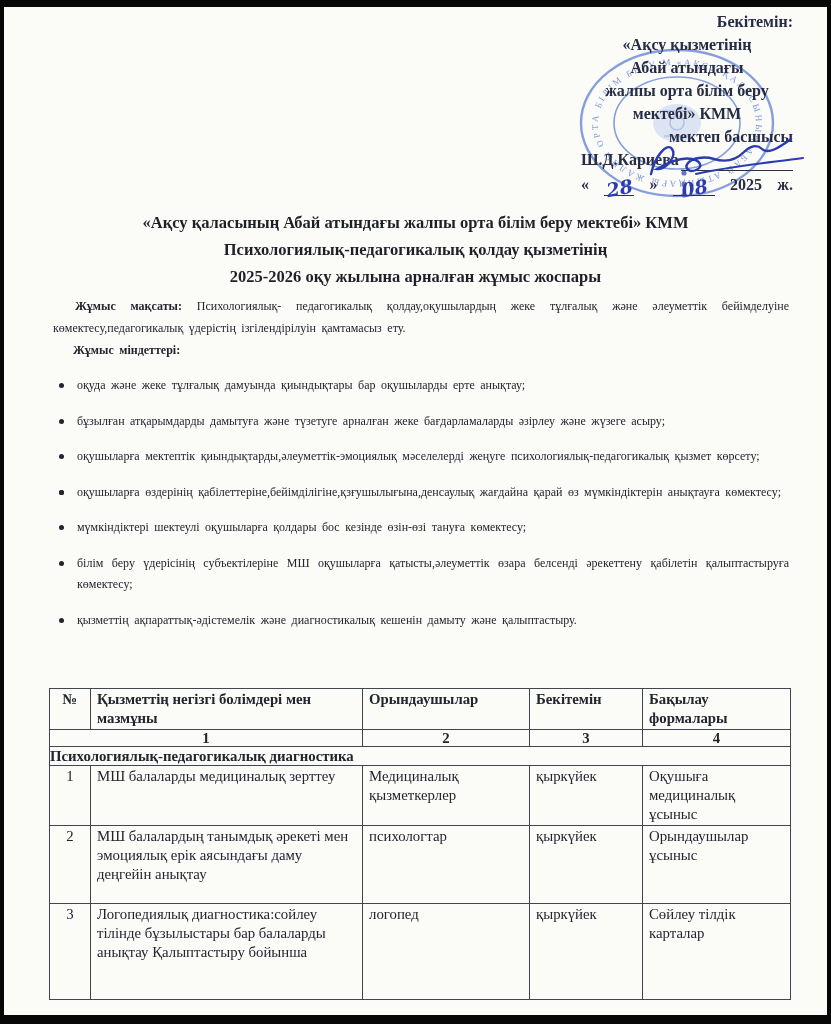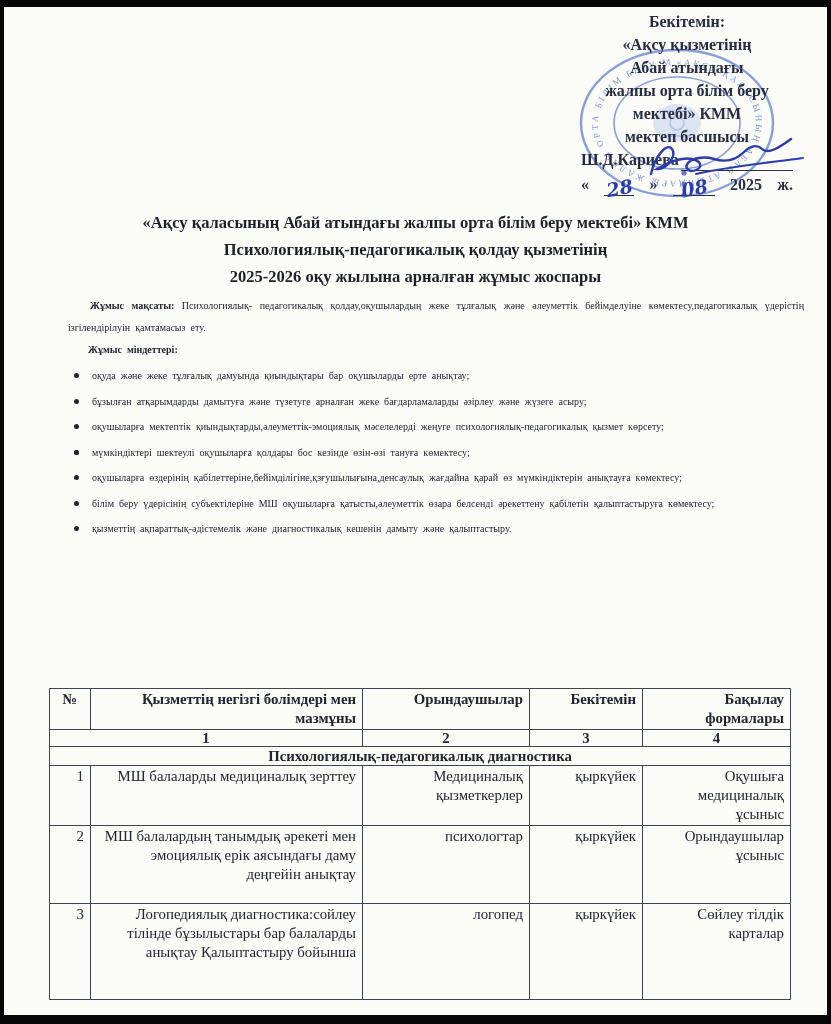--- a/index.html
+++ b/index.html
@@ -12,61 +12,61 @@
     color:#23252e; overflow:hidden;
   }
   .inner{position:absolute; inset:0;}
 
   
   .approval{
     position:absolute; top:3px; right:34px; width:212px;
     font-size:16px; line-height:23px; font-weight:600; color:#272c44;
     text-align:center; z-index:2;
   }
-  .approval .r{text-align:center;}
+  .approval .r{text-align:right;}
   .sig-row{display:flex; align-items:flex-end; text-align:left; white-space:nowrap;}
   .sig-underline{flex:1; border-bottom:1.6px solid #2d3040; height:20px; margin-left:2px;}
   .date-row{display:flex; align-items:flex-end; justify-content:space-between; margin-top:2px;}
   .blank{display:inline-block; border-bottom:1.6px solid #2d3040; text-align:center; height:20px;}
   .blank.day{width:30px;} .blank.mon{width:42px;}
   .hw{
     display:inline-block; color:#2b3cae; font-style:italic; font-size:19px;
     transform:rotate(-10deg) translateY(2px); font-weight:600;
     font-family:"DejaVu Serif",serif;
   }
   .stamp{position:absolute; left:570px; top:34px; width:206px; height:164px; z-index:1; opacity:.8; pointer-events:none;}
   .signature{position:absolute; right:-18px; top:126px; width:170px; height:52px; z-index:3; pointer-events:none;}
 
   
   .title{
     position:absolute; top:202px; left:0; right:0; text-align:center;
     font-size:16.5px; font-weight:bold; line-height:27px; color:#1e2028; z-index:2;
   }
 
   
-  .bodytext{position:absolute; top:288px; left:64px; width:736px; font-size:10px; line-height:22px; text-align:justify; word-spacing:2.5px;}
+  .bodytext{position:absolute; top:288px; left:49px; width:736px; font-size:12px; line-height:22px; text-align:justify; word-spacing:2.5px;}
   .bodytext p{margin:0;}
   .goal{ text-indent:22px; }
   .tasks-label{ text-indent:20px; font-weight:bold; }
   .goal b{font-weight:bold;}
   ul.tasks{list-style:none; margin:2px 0 0 0; padding:0;}
-  ul.tasks li{position:relative; padding-left:24px; margin:4px 0 1px 0; line-height:21.5px;}
+  ul.tasks li{position:relative; padding-left:24px; margin:14px 0 1px 0; line-height:21.5px;}
   ul.tasks .dot{position:absolute; left:6px; top:8px; width:5px; height:5px; border-radius:50%; background:#23252e;}
 
   
   table.plan{
     position:absolute; top:681px; left:45px; width:741px;
     border-collapse:collapse; table-layout:fixed;
     font-size:14.8px; line-height:19px; color:#23252e;
   }
-  table.plan td{border:1.6px solid #40454f; padding:1px 6px; vertical-align:top; overflow:hidden;text-align:right;}
+  table.plan td{border:1.6px solid #40454f; padding:1px 6px; vertical-align:top; overflow:hidden;}
   tr.hdr td{font-weight:bold; height:37px;}
   tr.hdr td.c, td.c{text-align:center;}
   tr.nums td{font-weight:bold; text-align:center; height:15px; line-height:16px; padding:0 2px;}
-  tr.section td{font-weight:bold; text-align:center; height:16px; line-height:18px; padding:0;}
+  tr.section td{font-weight:bold; text-align:left; height:16px; line-height:18px; padding:0;}
   tr.r1 td{height:54px;} tr.r2 td{height:75px;} tr.r3 td{height:93px;}
   td.numcell{text-align:center;}
 </style>
 </head>
 <body>
 
 <div class="page">
   <div class="inner">
 
     <svg class="stamp" viewBox="0 0 206 164">
@@ -120,22 +120,22 @@
     </div>
 
     <div class="bodytext">
       <p class="goal"><b>Жұмыс  мақсаты:</b><span> Психологиялық- педагогикалық қолдау,оқушылардың жеке тұлғалық және әлеуметтік бейімделуіне көмектесу,педагогикалық үдерістің ізгілендірілуін қамтамасыз ету.</span></p>
       <p class="tasks-label">Жұмыс  міндеттері:</p>
       <ul class="tasks">
         <li><span class="dot"></span><span>оқуда және жеке тұлғалық дамуында қиындықтары бар оқушыларды ерте анықтау;</span></li>
         <li><span class="dot"></span><span>бұзылған атқарымдарды дамытуға және түзетуге арналған жеке бағдарламаларды әзірлеу және жүзеге асыру;</span></li>
         <li><span class="dot"></span><span>оқушыларға мектептік қиындықтарды,әлеуметтік-эмоциялық мәселелерді жеңуге психологиялық-педагогикалық қызмет көрсету;</span></li>
         <li><span class="dot"></span></li>
+        <li><span class="dot"></span><span>оқушыларға өздерінің қабілеттеріне,бейімділігіне,қзғушылығына,денсаулық жағдайна қарай өз мүмкіндіктерін анықтауға көмектесу;</span></li>
         <li><span class="dot"></span><span>мүмкіндіктері шектеулі оқушыларға қолдары бос кезінде өзін-өзі тануға көмектесу;</span></li>
-        <li><span class="dot"></span><span>оқушыларға өздерінің қабілеттеріне,бейімділігіне,қзғушылығына,денсаулық жағдайна қарай өз мүмкіндіктерін анықтауға көмектесу;</span></li>
         <li><span class="dot"></span><span>білім беру үдерісінің субъектілеріне МШ оқушыларға қатысты,әлеуметтік өзара белсенді әрекеттену қабілетін қалыптастыруға көмектесу;</span></li>
         <li><span class="dot"></span><span>қызметтің ақпараттық-әдістемелік және диагностикалық кешенін дамыту және қалыптастыру.</span></li>
       </ul>
     </div>
 
     <table class="plan">
       <colgroup>
         <col style="width:41px">
           <col style="width:272px">
           <col style="width:167px">

